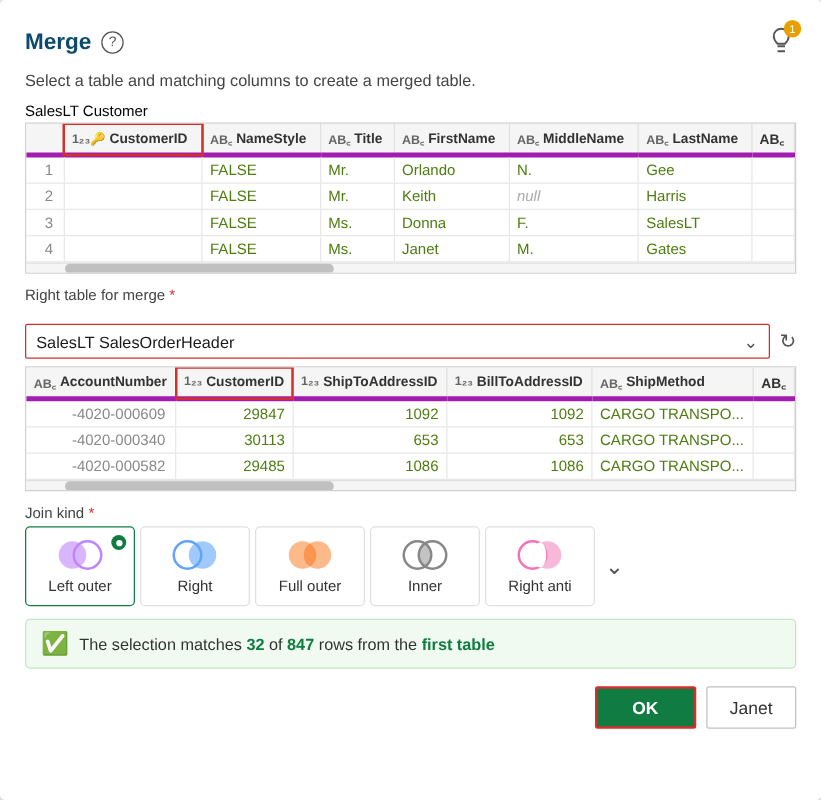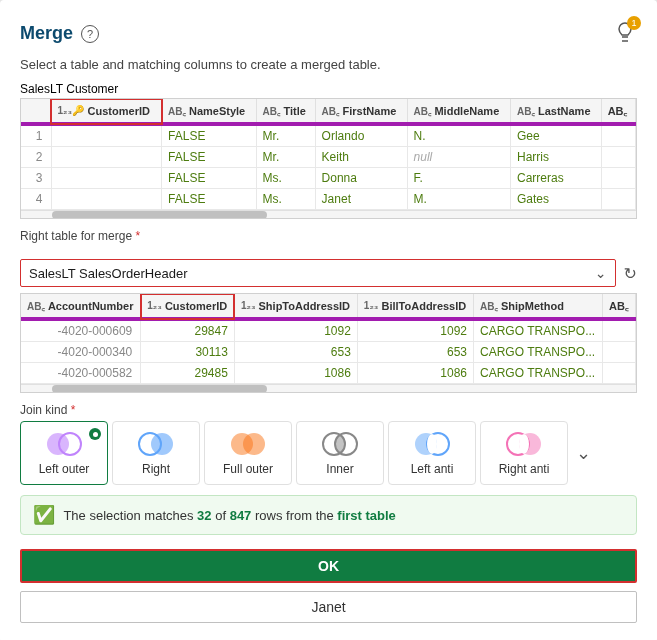--- a/index.html
+++ b/index.html
@@ -255,21 +255,20 @@
     .status-highlight {
       color: #107c41;
       font-weight: 600;
     }
     
     .footer {
       display: flex;
       justify-content: flex-end;
       gap: 8px;
       margin-top: 4px;
-      flex-direction: column;
     }
     .btn-ok {
       background: #107c41;
       color: #fff;
       border: 2px solid #d32f2f;
       padding: 7px 28px;
       font-size: 14px;
       font-weight: 600;
       cursor: pointer;
       border-radius: 2px;
@@ -380,21 +379,21 @@
               <td>Harris</td>
               <td></td>
             </tr>
             <tr>
               <td>3</td>
               <td></td>
               <td>FALSE</td>
               <td>Ms.</td>
               <td>Donna</td>
               <td>F.</td>
-              <td>Carreras</td>
+              <td>SalesLT</td>
               <td></td>
             </tr>
             <tr>
               <td>4</td>
               <td></td>
               <td>FALSE</td>
               <td>Ms.</td>
               <td>Janet</td>
               <td>M.</td>
               <td>Gates</td>
@@ -528,28 +527,20 @@
 
       <div class="join-option">
         <svg width="40" height="28">
           <circle cx="14" cy="14" r="11" fill="none" stroke="#888" stroke-width="2"></circle>
           <circle cx="26" cy="14" r="11" fill="none" stroke="#888" stroke-width="2"></circle>
           <ellipse cx="20" cy="14" rx="5" ry="10" fill="#888" opacity="0.5"></ellipse>
         </svg>
         <span class="join-label-text">Inner</span>
       </div>
 
-      <div class="join-option">
-        <svg width="40" height="28">
-          <circle cx="14" cy="14" r="11" fill="#60a5fa" opacity="0.5"></circle>
-          <circle cx="26" cy="14" r="11" fill="none" stroke="#60a5fa" stroke-width="2"></circle>
-          <ellipse cx="20" cy="14" rx="5" ry="10" fill="#fff"></ellipse>
-        </svg>
-        <span class="join-label-text">Left anti</span>
-      </div>
 
       <div class="join-option">
         <svg width="40" height="28">
           <circle cx="14" cy="14" r="11" fill="none" stroke="#f472b6" stroke-width="2"></circle>
           <circle cx="26" cy="14" r="11" fill="#f472b6" opacity="0.5"></circle>
           <ellipse cx="20" cy="14" rx="5" ry="10" fill="#fff"></ellipse>
         </svg>
         <span class="join-label-text">Right anti</span>
       </div>
 

